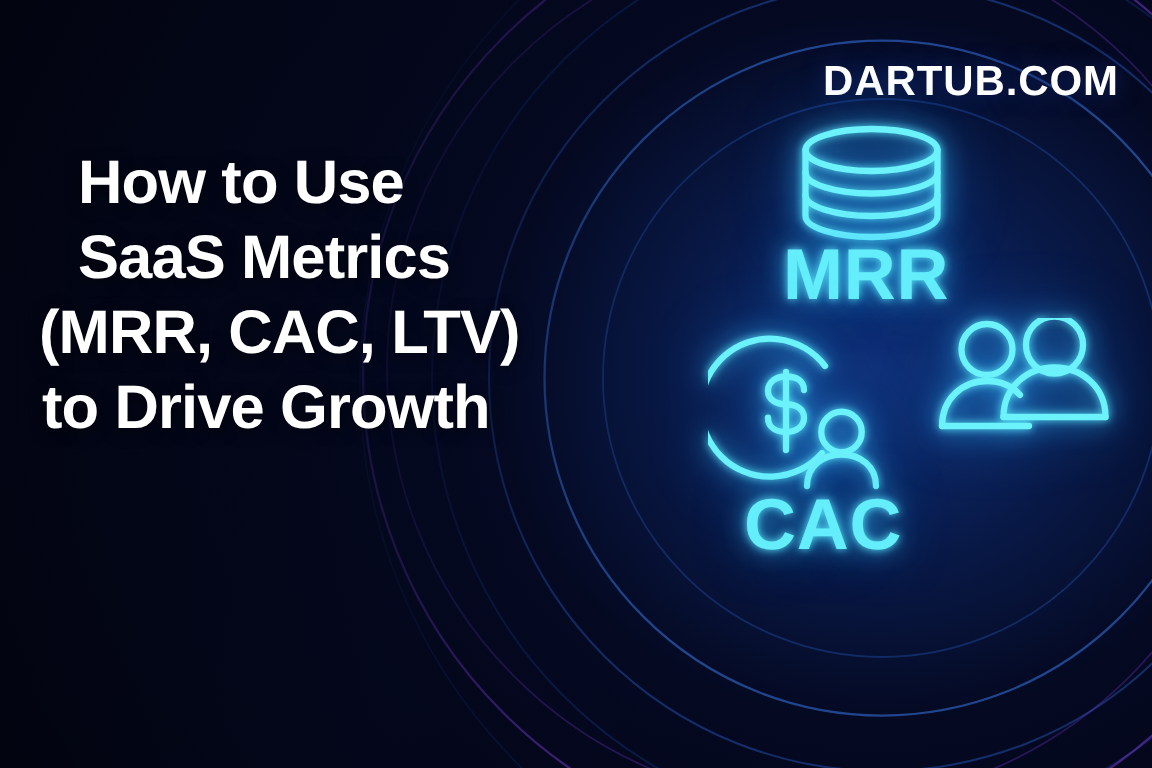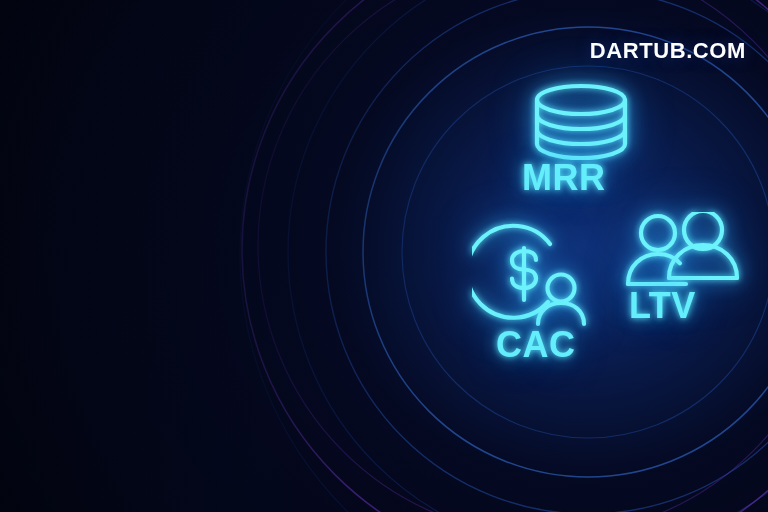--- a/index.html
+++ b/index.html
@@ -80,31 +80,31 @@
   .ln-2 { padding-left: 26px; }
   .ln-3 { padding-left: 0px; }
   .ln-4 { padding-left: 2px; }
 
   
   .brand {
     position: absolute;
     right: 22px;
     top: 38px;
     color: #ffffff;
-    font-size: 22px;
+    font-size: 28px;
     font-weight: bold;
     letter-spacing: 0.6px;
     text-shadow: 0 0 14px rgba(20,40,110,0.9);
   }
 
   
   .metric-label {
     position: absolute;
     color: #64eefb;
-    font-size: 36px;
+    font-size: 48px;
     font-weight: bold;
     letter-spacing: 0.5px;
     line-height: 1;
     text-shadow:
       0 0 6px rgba(90,235,255,0.95),
       0 0 16px rgba(60,200,255,0.75),
       0 0 34px rgba(30,150,255,0.55);
   }
   #label-mrr { left: 522px; top: 160px; }
   #label-cac { left: 484px; top: 327px; padding-left: 12px; }
@@ -143,20 +143,26 @@
       <circle cx="548" cy="246" r="290" stroke="#6a35c0" stroke-opacity="0.35" stroke-width="1.2"></circle>
       <circle cx="600" cy="255" r="360" stroke="#1d4fb0" stroke-opacity="0.22" stroke-width="1.2"></circle>
     </g>
   </svg>
 
   <div class="bg-left-fade"></div>
   <div class="bg-vignette"></div>
 
   <div class="brand">DARTUB.COM</div>
 
+  <div class="headline">
+    <span class="ln ln-1">How to Use</span>
+    <span class="ln ln-2">SaaS Metrics</span>
+    <span class="ln ln-3">(MRR, CAC, LTV)</span>
+    <span class="ln ln-4">to Drive Growth</span>
+  </div>
 
   <div class="icon-wrap" id="icon-mrr">
     <svg class="neon" width="116" height="80" viewBox="0 0 116 80">
       <ellipse cx="58" cy="18" rx="44" ry="14" stroke-width="4.2"></ellipse>
       <path d="M14 18 V62 C14 69.7 33.7 76 58 76 C82.3 76 102 69.7 102 62 V18" stroke-width="4.2"></path>
       <path d="M14 33 C14 40.7 33.7 47 58 47 C82.3 47 102 40.7 102 33" stroke-width="4.2"></path>
       <path d="M14 48 C14 55.7 33.7 62 58 62 C82.3 62 102 55.7 102 48" stroke-width="4.2"></path>
     </svg>
   </div>
   <div class="metric-label" id="label-mrr">MRR</div>
@@ -175,15 +181,14 @@
   <div class="icon-wrap" id="icon-ltv">
     <svg class="neon" width="122" height="84" viewBox="0 0 122 84">
       <circle cx="36" cy="21" r="17" stroke-width="4.2"></circle>
       <path d="M6 72 C6 54 19.4 42 36 42 C45 42 52.8 45.5 58 51.3" stroke-width="4.2"></path>
       <path d="M6 72 H64" stroke-width="4.2"></path>
       <circle cx="81" cy="18" r="19" stroke-width="4.2"></circle>
       <path d="M47 66 C47 46.5 62.2 33 81 33 C99.8 33 115 46.5 115 66" stroke-width="4.2"></path>
       <path d="M47 66 H115" stroke-width="4.2"></path>
     </svg>
   </div>
-  <div class="metric-label" id="label-ltv">LTV</div>
 
 </div>
 
 </body></html>

